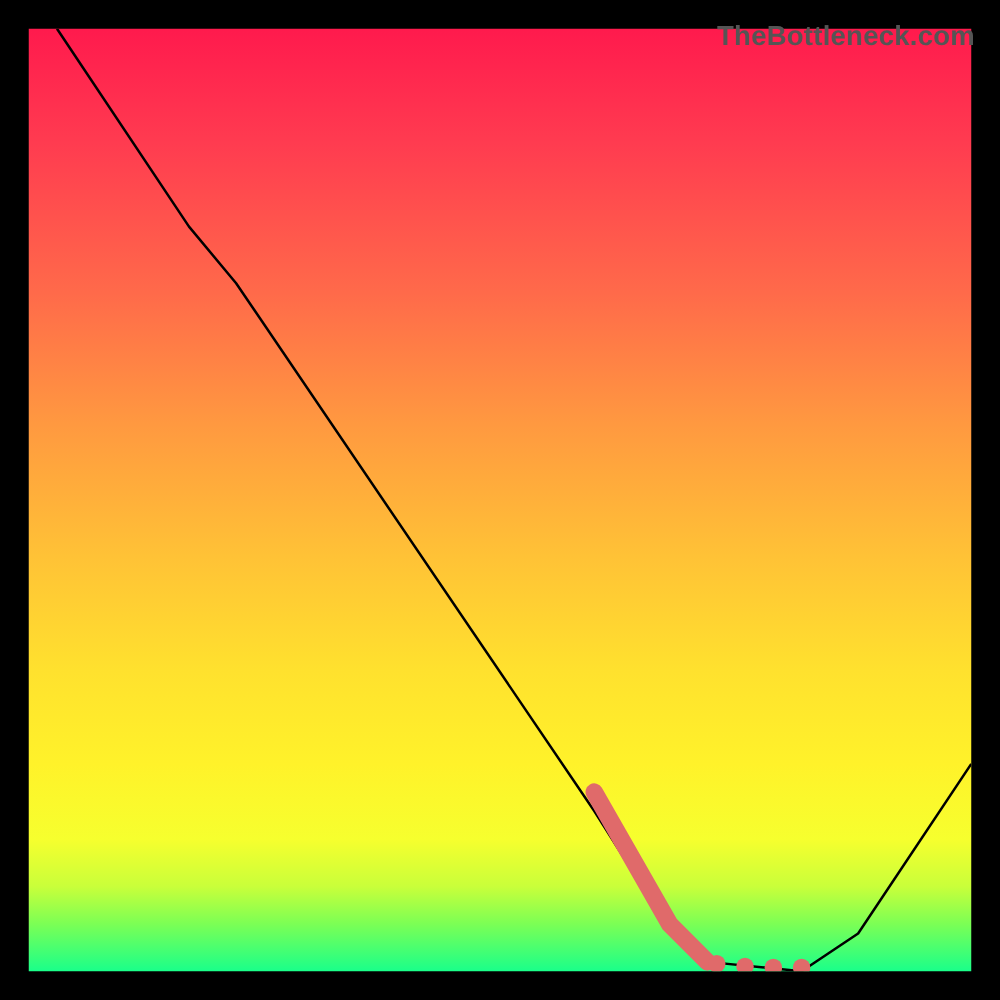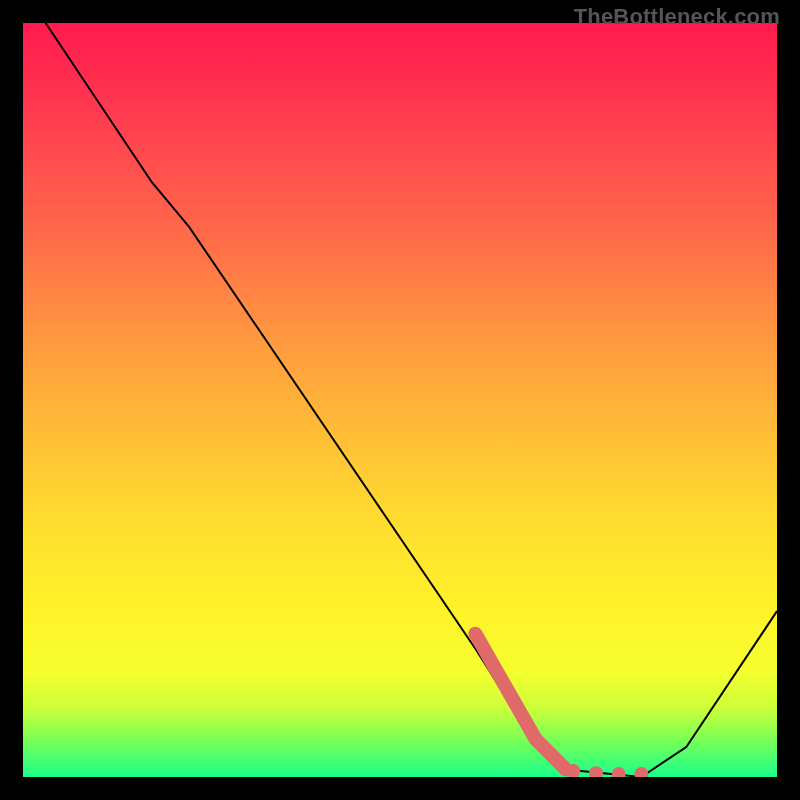--- a/index.html
+++ b/index.html
@@ -6,21 +6,21 @@
   body {
     width: 800px;
     height: 800px;
     background: #000;
     position: relative;
     overflow: hidden;
     font-family: Arial, Helvetica, sans-serif;
   }
   .watermark {
     position: absolute;
-    top: 4px;
+    top: 16px;
     right: 20px;
     color: #555;
     font-size: 22px;
     font-weight: 600;
     letter-spacing: 0.2px;
     z-index: 3;
   }
   .plot {
     position: absolute;
     left: 23px;

